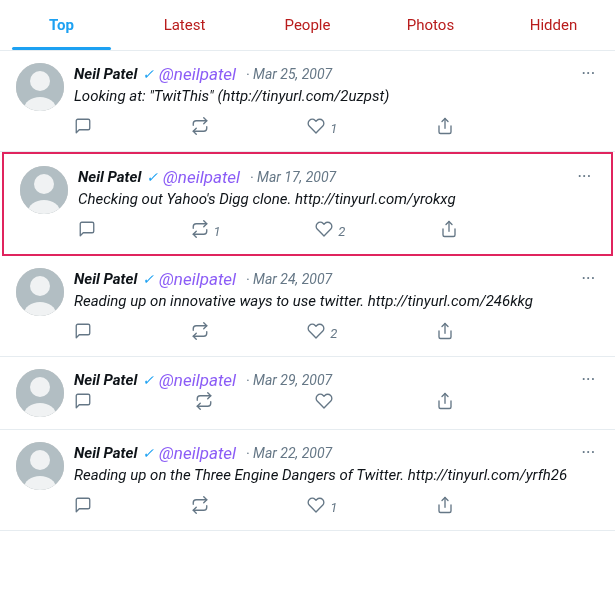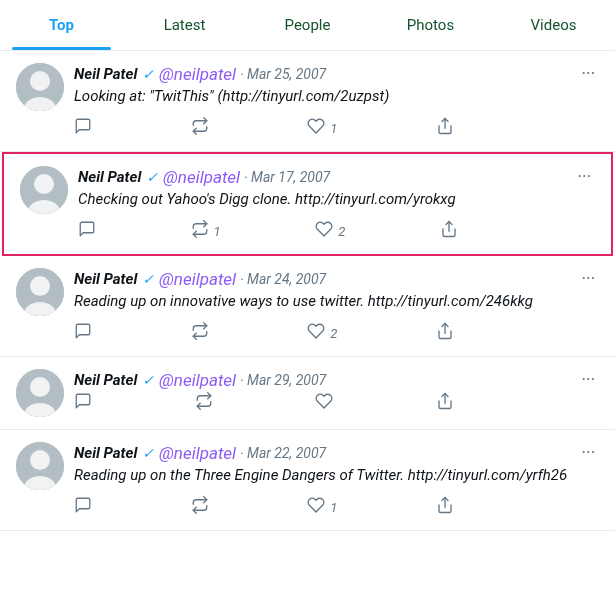--- a/index.html
+++ b/index.html
@@ -15,21 +15,21 @@
     
     .tabs {
       display: flex;
       border-bottom: 1px solid #e6ecf0;
     }
     .tab {
       flex: 1;
       text-align: center;
       padding: 16px 0;
       font-size: 15px;
-      color: #14532d;
+      color: #b91c1c;
       cursor: pointer;
       position: relative;
       font-weight: 400;
     }
     .tab.active {
       color: #1da1f2;
       font-weight: 700;
     }
     .tab.active::after {
       content: '';
@@ -93,20 +93,21 @@
       font-size: 14px;
       margin: 0 1px;
     }
     .author-handle {
       color: #8b5cf6;
       font-size: 17px;
     }
     .tweet-date {
       color: #657786;
       font-size: 14px;
+      margin-left: 6px;
     }
     .tweet-more {
       color: #657786;
       font-size: 18px;
       cursor: pointer;
       padding: 0 4px;
     }
     .tweet-text {
       font-size: 15px;
       color: #0f1419;
@@ -135,21 +136,21 @@
     }
   </style>
 </head>
 <body>
 
 <div class="tabs" id="tabs-bar">
     <div class="tab active">Top</div>
     <div class="tab">Latest</div>
     <div class="tab">People</div>
     <div class="tab">Photos</div>
-    <div class="tab">Videos</div>
+    <div class="tab">Hidden</div>
   </div>
 
 <div id="tweet-list">
     <div class="tweet">
       <div class="avatar">
         <svg viewBox="0 0 48 48" xmlns="http://www.w3.org/2000/svg">
       <rect width="48" height="48" fill="#b2bec3"></rect>
       <circle cx="24" cy="18" r="10" fill="#fff" opacity="0.8"></circle>
       <ellipse cx="24" cy="46" rx="16" ry="12" fill="#fff" opacity="0.8"></ellipse>
     </svg>

